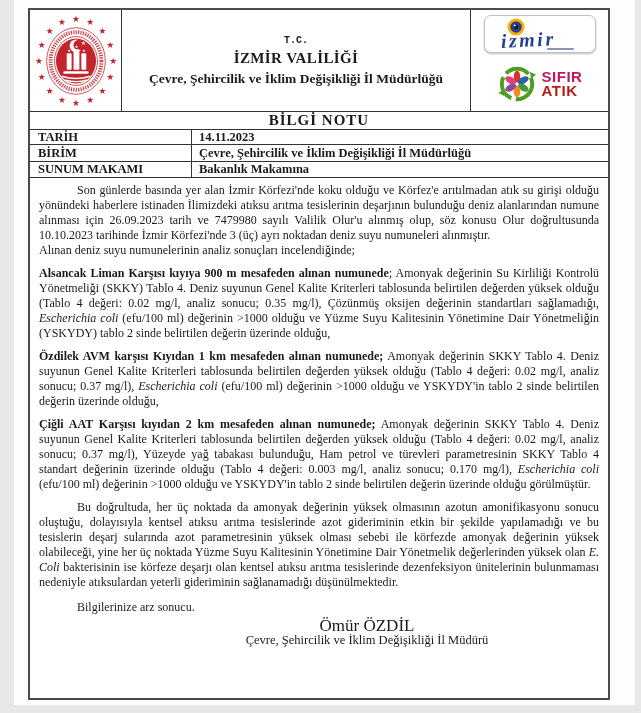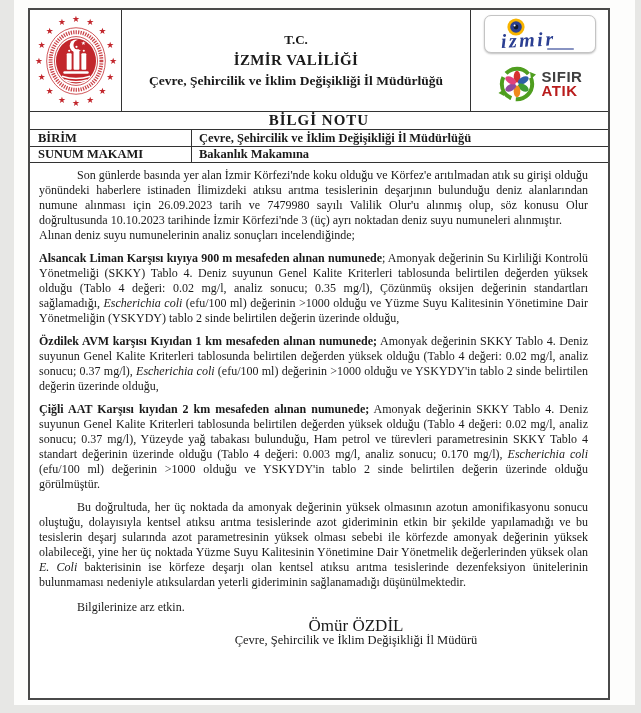--- a/index.html
+++ b/index.html
@@ -25,57 +25,57 @@
   .header-row { height:102px; display:flex; border-bottom:1px solid #333; }
   .seal-cell {
     width:92px; border-right:1px solid #333;
     display:flex; align-items:center; justify-content:center;
   }
   .title-cell {
     flex:1; border-right:1px solid #333;
     display:flex; flex-direction:column; align-items:center; justify-content:center;
     gap:4px; text-align:center;
   }
-  .t-line1 { font-size:13px; font-weight:bold; }
+  .t-line1 { font-size:10px; font-weight:bold;font-family:Liberation Mono, monospace; }
   .t-line2 { font-size:15px; font-weight:bold; letter-spacing:.4px; }
   .t-line3 { font-size:13.5px; font-weight:bold; }
   .logos-cell { width:137px; display:flex; flex-direction:column; align-items:center; padding-top:5px; }
   .izmir-box {
     width:112px; height:38px; background:#fff;
     border:1px solid #c4c4c4; border-radius:7px;
     box-shadow:0 1px 2px rgba(0,0,0,.25);
     position:relative; overflow:hidden;
   }
   .sifiratik { margin-top:11px; display:flex; align-items:center; gap:5px; }
   .sifiratik-text {
     font-family:"Liberation Sans","DejaVu Sans",sans-serif;
     font-weight:bold; font-size:15px; line-height:14px; letter-spacing:.5px;
   }
-  .sifir { color:#404040; display:block; }
+  .sifir { color:#be185d; display:block; }
   .atik  { color:#b91c1c; display:block; }
   
   .note-title-row {
     height:18px; border-bottom:1px solid #333;
     display:flex; align-items:center; justify-content:center;
     font-weight:bold; font-size:15px; letter-spacing:1px;
   }
   .info-row { display:flex; border-bottom:1px solid #333; font-weight:bold; font-size:12.5px; }
   .info-label {
     width:162px; border-right:1px solid #333; padding-left:8px;
     display:flex; align-items:center;
   }
   .info-value { flex:1; padding-left:7px; display:flex; align-items:center; }
   .row-tarih { height:15px; }
   .row-konu  { height:27px; }
   .row-konu .info-label { align-items:flex-end; padding-bottom:1px; }
   .row-birim { height:17px; }
   .row-sunum { height:16px; }
   
   .body-cell {
-    flex:1; padding:5px 20px 0 9px;
+    flex:1; padding:5px 9px 0 9px;
     font-size:12px; line-height:15px; text-align:justify;
     overflow:hidden;
   }
   .para { margin:0; }
   .gap { margin-top:8px; }
   .indent { text-indent:38px; }
   .b { font-weight:bold; }
   .i { font-style:italic; }
   .closing { margin-top:10px; }
   .signature { margin-top:3px; width:280px; margin-left:auto; margin-right:92px; text-align:center; }
@@ -161,20 +161,24 @@
           <div class="sifiratik-text">
             <span class="sifir">SIFIR</span>
             <span class="atik">ATIK</span>
           </div>
         </div>
       </div>
     </div>
 
     <div class="note-title-row">BİLGİ NOTU</div>
 
+    <div class="info-row row-tarih">
+      <div class="info-label">TARİH</div>
+      <div class="info-value">14.11.2023</div>
+    </div>
     <div class="info-row row-birim">
       <div class="info-label">BİRİM</div>
       <div class="info-value">Çevre, Şehircilik ve İklim Değişikliği İl Müdürlüğü</div>
     </div>
     <div class="info-row row-sunum">
       <div class="info-label">SUNUM MAKAMI</div>
       <div class="info-value">Bakanlık Makamına</div>
     </div>
 
     <div class="body-cell">
@@ -182,21 +186,21 @@
       <p class="para">Alınan deniz suyu numunelerinin analiz sonuçları incelendiğinde;</p>
 
       <p class="para gap"><span class="b">Alsancak Liman Karşısı kıyıya 900 m mesafeden alınan numunede</span><span>; Amonyak değerinin Su Kirliliği Kontrolü Yönetmeliği (SKKY) Tablo 4. Deniz suyunun Genel Kalite Kriterleri tablosunda belirtilen değerden yüksek olduğu (Tablo 4 değeri: 0.02 mg/l, analiz sonucu; 0.35 mg/l), Çözünmüş oksijen değerinin standartları sağlamadığı, </span><span class="i">Escherichia coli</span><span> (efu/100 ml) değerinin &gt;1000 olduğu ve Yüzme Suyu Kalitesinin Yönetimine Dair Yönetmeliğin (YSKYDY) tablo 2 sinde belirtilen değerin üzerinde olduğu,</span></p>
 
       <p class="para gap"><span class="b">Özdilek AVM karşısı Kıyıdan 1 km mesafeden alınan numunede;</span><span> Amonyak değerinin SKKY Tablo 4. Deniz suyunun Genel Kalite Kriterleri tablosunda belirtilen değerden yüksek olduğu (Tablo 4 değeri: 0.02 mg/l, analiz sonucu; 0.37 mg/l), </span><span class="i">Escherichia coli</span><span> (efu/100 ml) değerinin &gt;1000 olduğu ve YSKYDY'in tablo 2 sinde belirtilen değerin üzerinde olduğu,</span></p>
 
       <p class="para gap"><span class="b">Çiğli AAT Karşısı kıyıdan 2 km mesafeden alınan numunede;</span><span> Amonyak değerinin SKKY Tablo 4. Deniz suyunun Genel Kalite Kriterleri tablosunda belirtilen değerden yüksek olduğu (Tablo 4 değeri: 0.02 mg/l, analiz sonucu; 0.37 mg/l), Yüzeyde yağ tabakası bulunduğu, Ham petrol ve türevleri parametresinin SKKY Tablo 4 standart değerinin üzerinde olduğu (Tablo 4 değeri: 0.003 mg/l, analiz sonucu; 0.170 mg/l), </span><span class="i">Escherichia coli</span><span> (efu/100 ml) değerinin &gt;1000 olduğu ve YSKYDY'in tablo 2 sinde belirtilen değerin üzerinde olduğu görülmüştür.</span></p>
 
       <p class="para gap indent"><span>Bu doğrultuda, her üç noktada da amonyak değerinin yüksek olmasının azotun amonifikasyonu sonucu oluştuğu, dolayısıyla kentsel atıksu arıtma tesislerinde azot gideriminin etkin bir şekilde yapılamadığı ve bu tesislerin deşarj sularında azot parametresinin yüksek olması sebebi ile körfezde amonyak değerinin yüksek olabileceği, yine her üç noktada Yüzme Suyu Kalitesinin Yönetimine Dair Yönetmelik değerlerinden yüksek olan </span><span class="i">E. Coli</span><span> bakterisinin ise körfeze deşarjı olan kentsel atıksu arıtma tesislerinde dezenfeksiyon ünitelerinin bulunmaması nedeniyle atıksulardan yeterli gideriminin sağlanamadığı düşünülmektedir.</span></p>
 
-      <p class="para closing indent">Bilgilerinize arz etkin.</p>
+      <p class="para closing indent">Bilgilerinize arz sonucu.</p>
 
       <div class="signature">
         <div class="sig-name">Ömür ÖZDİL</div>
         <div class="sig-title">Çevre, Şehircilik ve İklim Değişikliği İl Müdürü</div>
       </div>
     </div>
 
   </div>
 </div>
 

